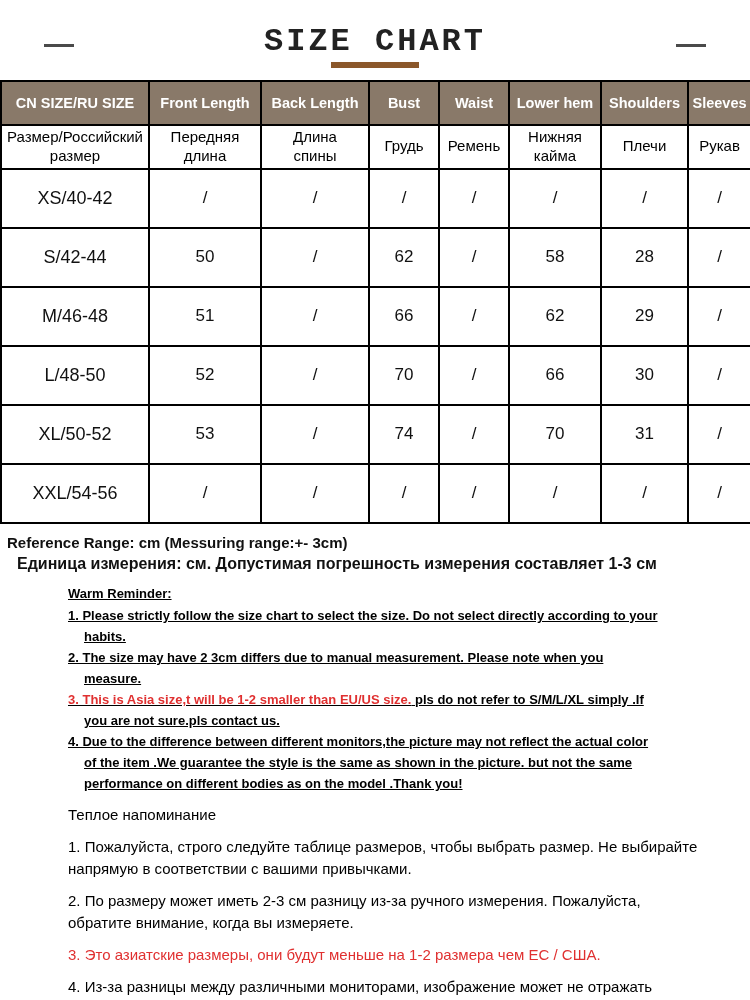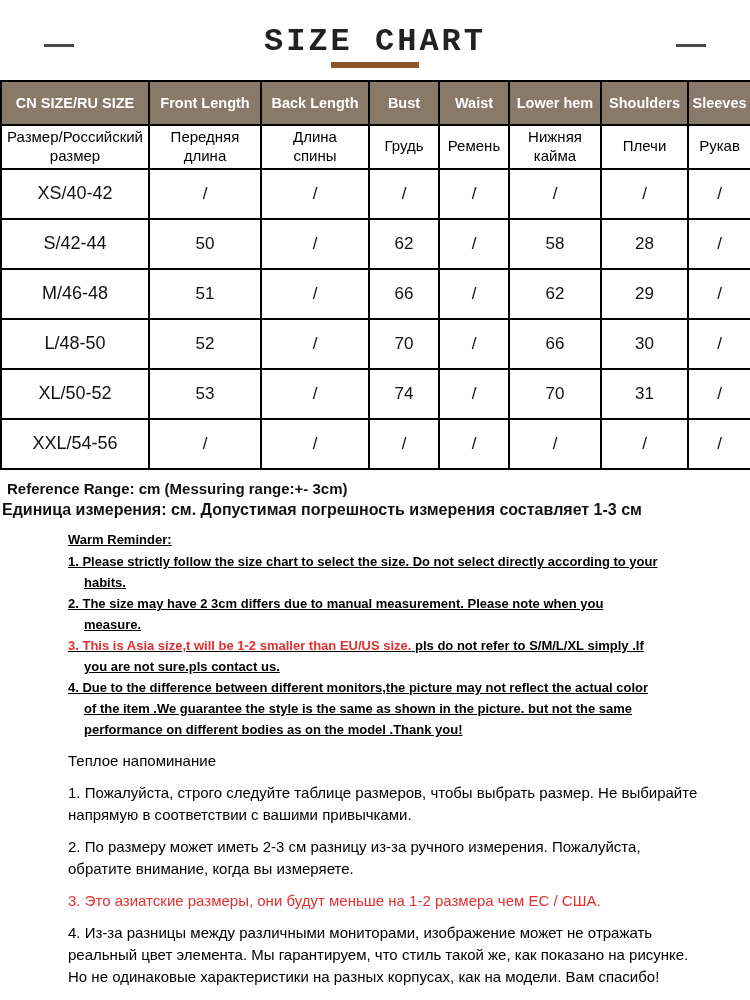--- a/index.html
+++ b/index.html
@@ -33,26 +33,26 @@
   }
   tr.head-en th {
     background: #897969; color: #fff;
     font-size: 14.5px; font-weight: 700; height: 44px;
   }
   tr.head-ru th {
     background: #fff; color: #000;
     font-weight: 400; font-size: 15px; height: 44px;
     line-height: 1.25; white-space: pre-line;
   }
-  tbody td { font-size: 17px; height: 50px; font-weight: 400; }
+  tbody td { font-size: 17px; height: 59px; font-weight: 400; }
   tbody td.size-cell { font-size: 18px; }
 
   
   .ref-en { margin: 10px 0 2px 7px; font-size: 15px; font-weight: 700; }
-  .ref-ru { margin: 4px 0 0 2px;  font-size: 16px; font-weight: 700; }
+  .ref-ru { margin: 4px 0 0 17px;  font-size: 16px; font-weight: 700; }
 
   
   .reminder-en {
     margin: 10px 0 0 68px; width: 592px;
     font-size: 13px; font-weight: 700; line-height: 21px; color: #000; text-decoration: underline;
   }
   .rem-title { margin: 0 0 1px 0; }
   .rem-item  { margin: 0; padding-left: 16px; text-indent: -16px; }
 
   

